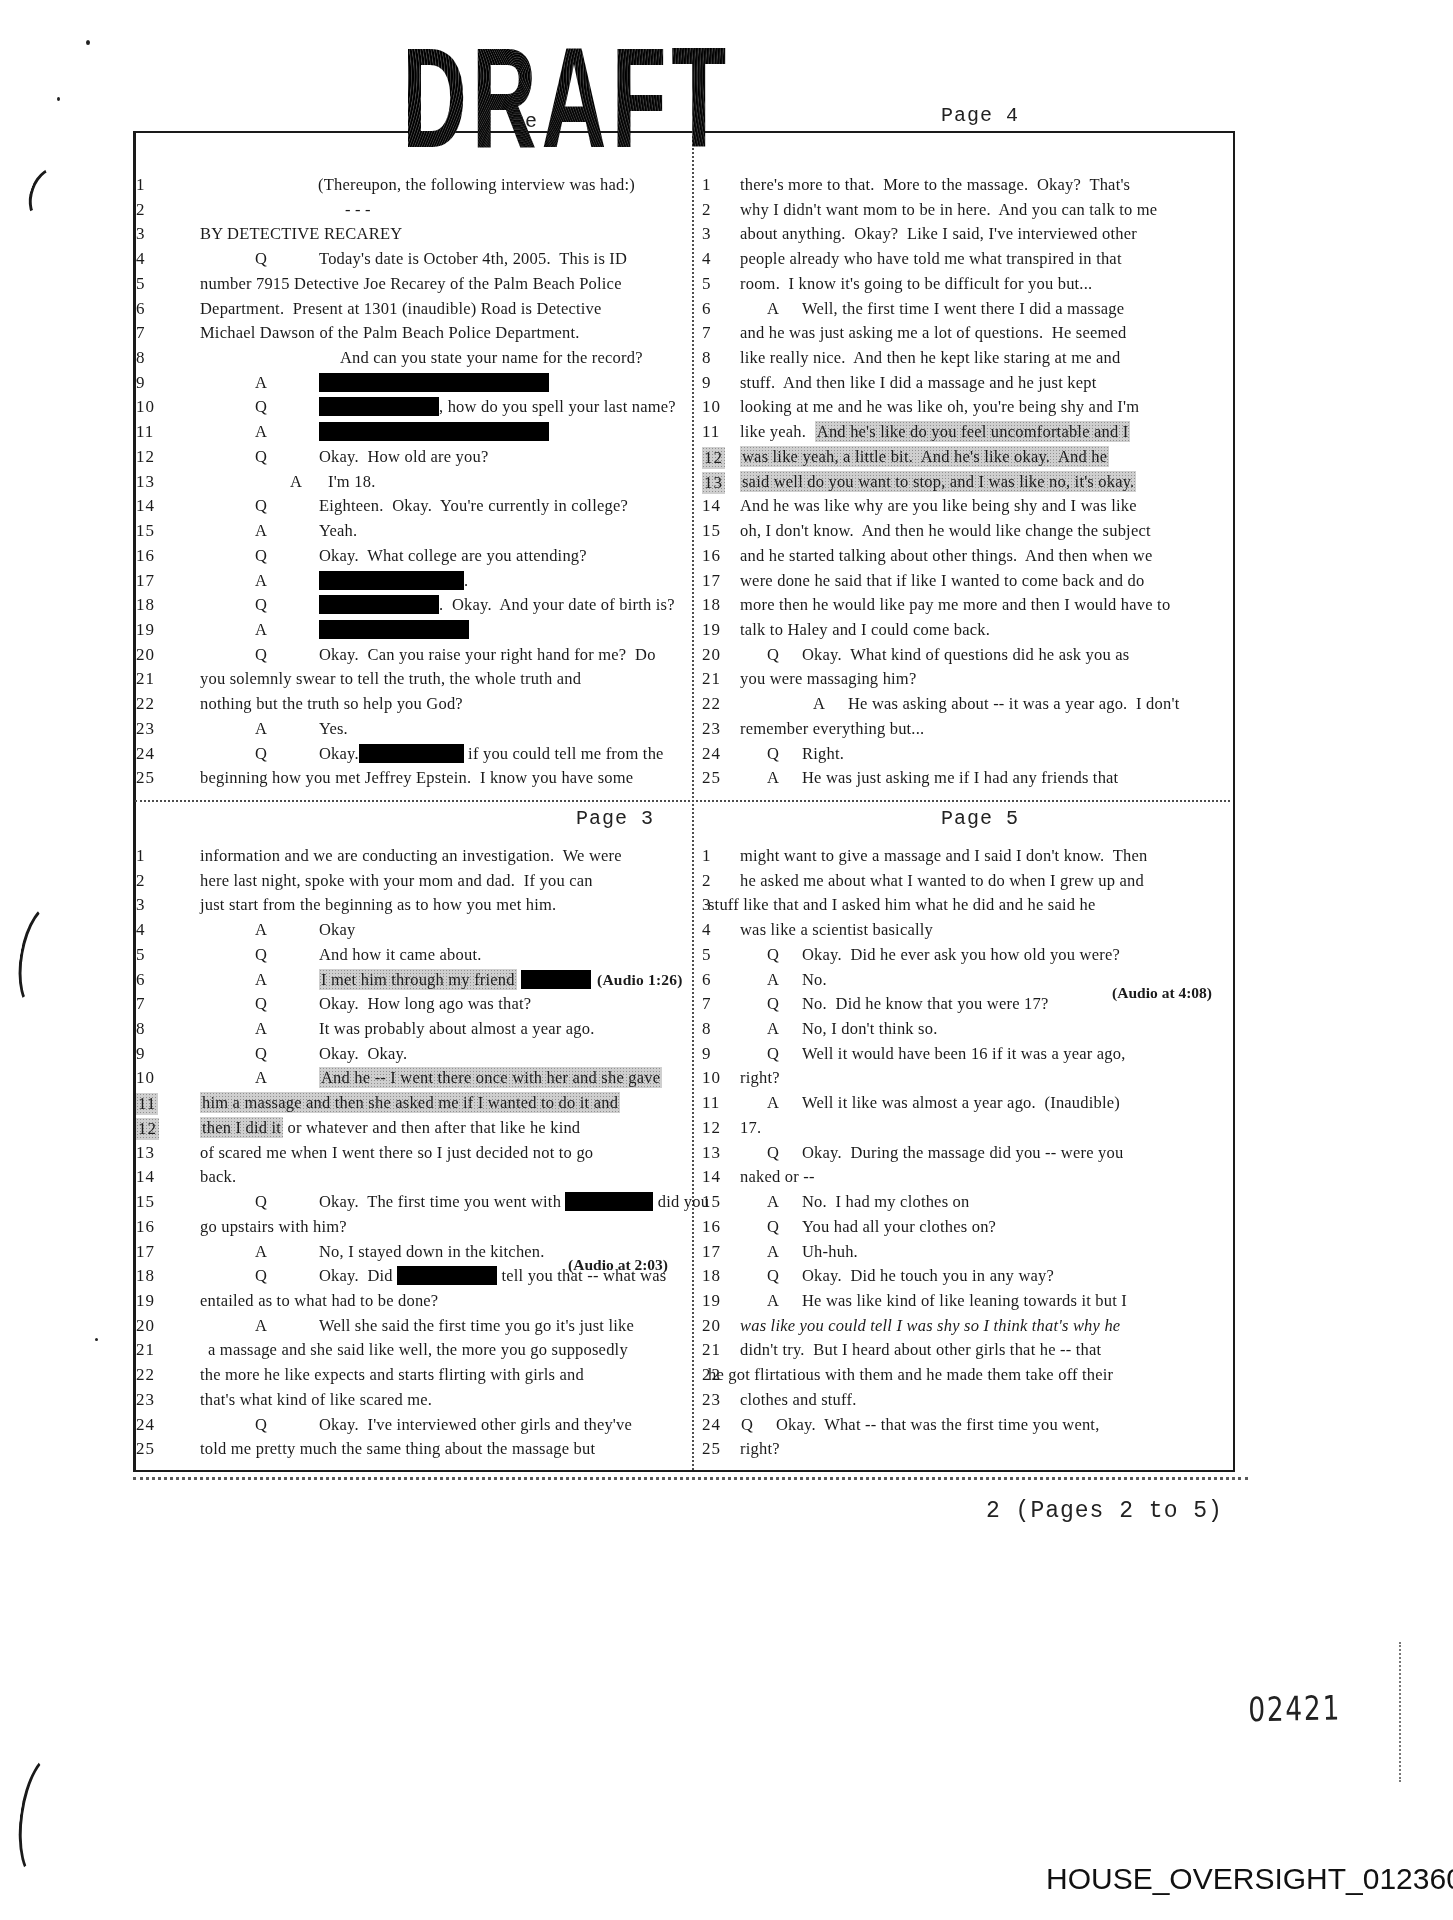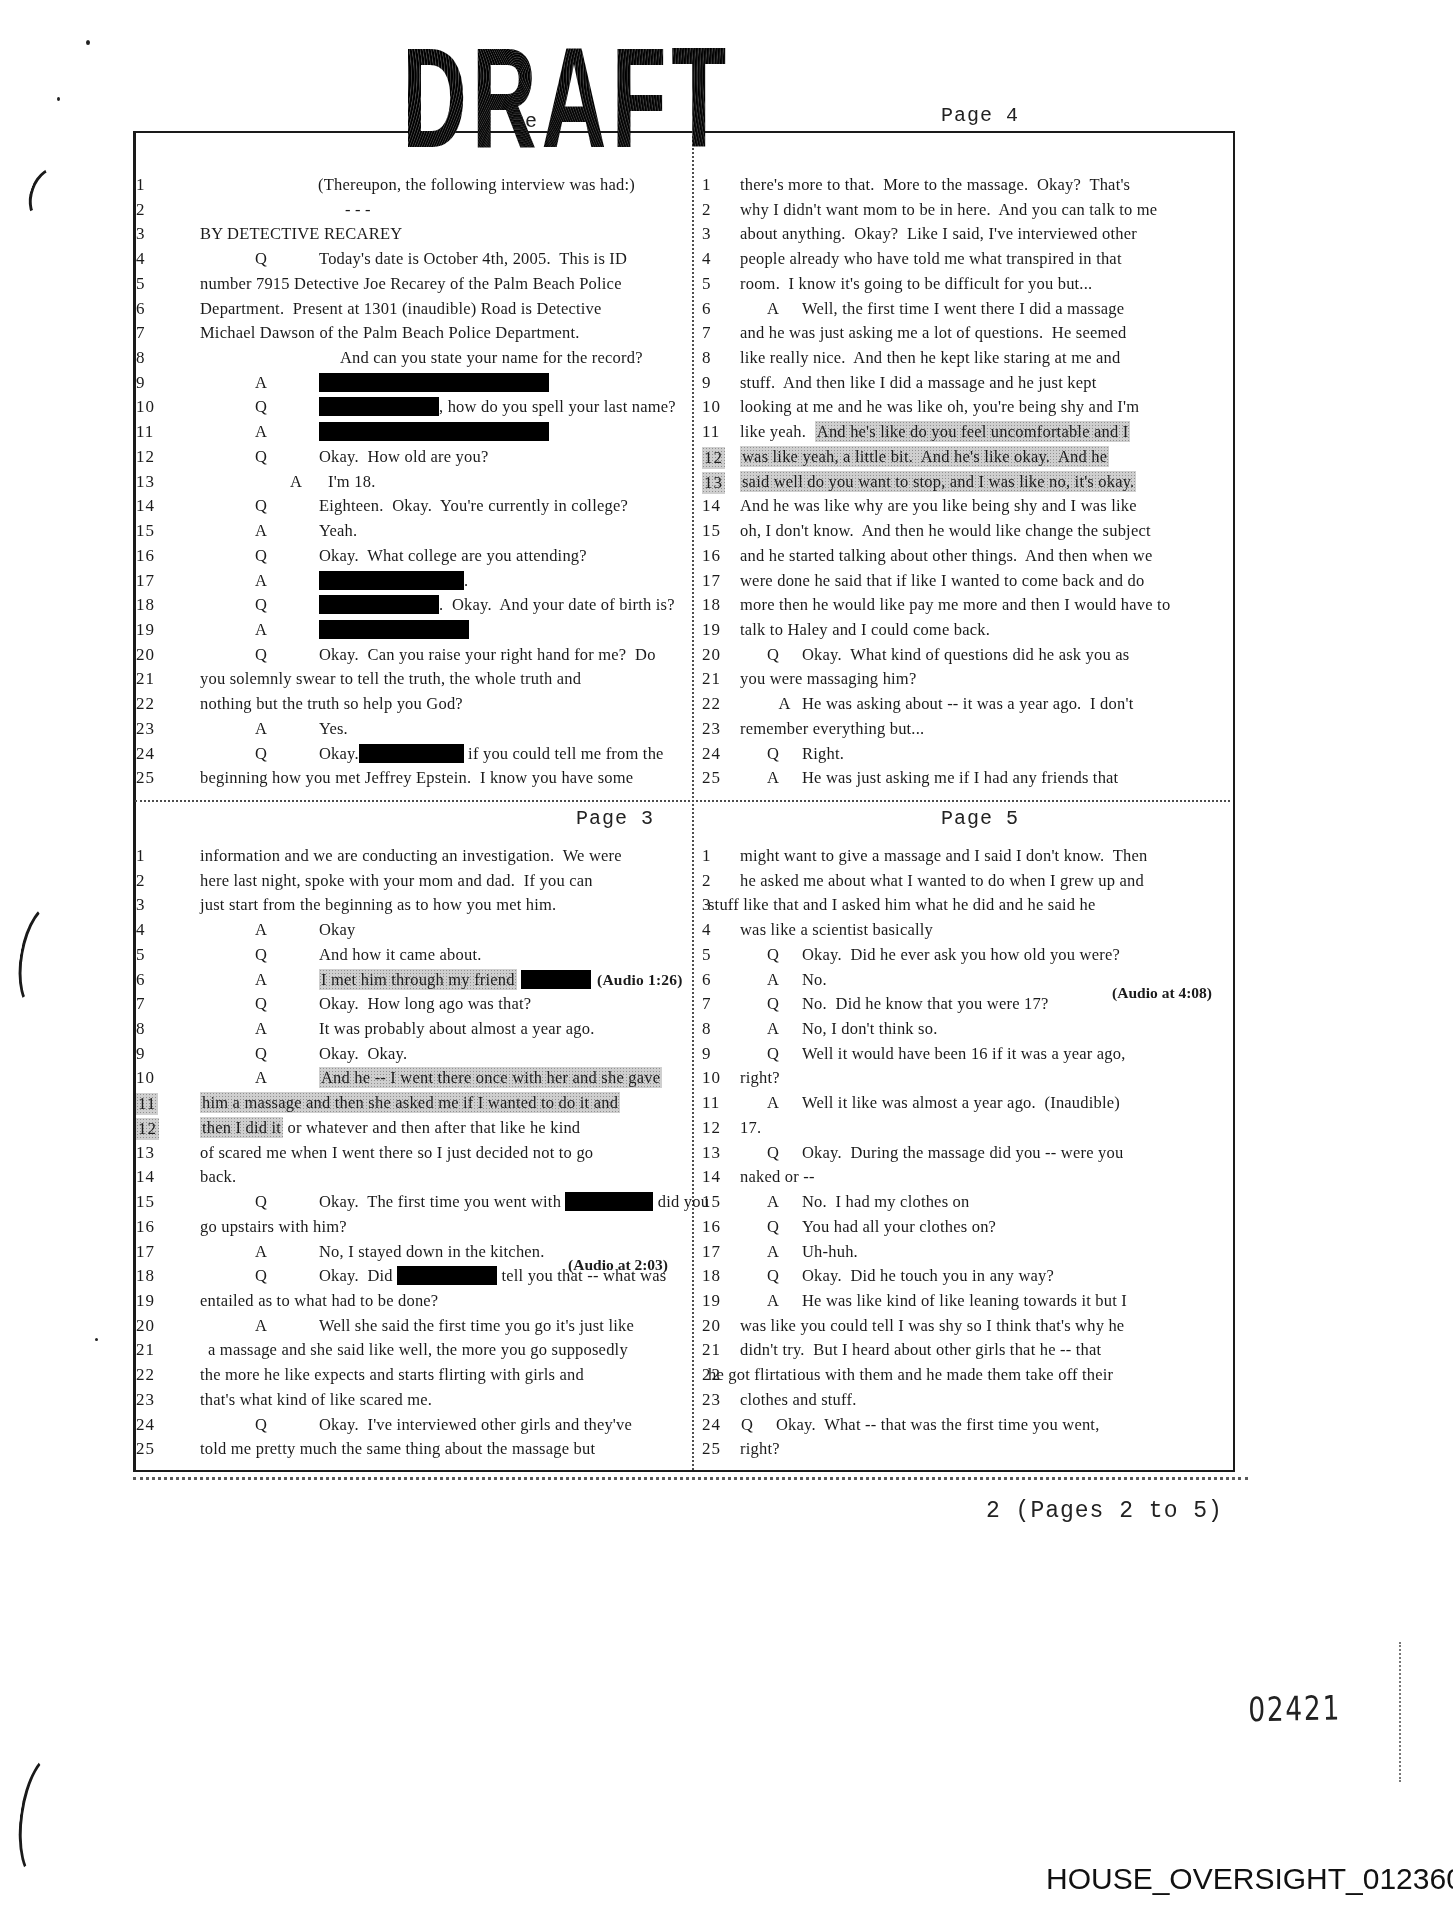--- a/index.html
+++ b/index.html
@@ -273,21 +273,21 @@
       <div class="row" style="top: 644.68px;">
         <span class="num" style="left: 702px;">20</span>
         <span class="body" style="left: 767px;"><span class="qa" style="width: 35px;">Q</span><span class="t">Okay.  What kind of questions did he ask you as</span></span>
       </div>
       <div class="row" style="top: 669.4px;">
         <span class="num" style="left: 702px;">21</span>
         <span class="body" style="left: 740px;"><span class="t">you were massaging him?</span></span>
       </div>
       <div class="row" style="top: 694.12px;">
         <span class="num" style="left: 702px;">22</span>
-        <span class="body" style="left: 767px; text-align: center;"><span class="qa" style="width: 35px;">A</span><span class="t">He was asking about -- it was a year ago.  I don't</span></span>
+        <span class="body" style="left: 813px;"><span class="qa" style="width: 35px;">A</span><span class="t">He was asking about -- it was a year ago.  I don't</span></span>
       </div>
       <div class="row" style="top: 718.84px;">
         <span class="num" style="left: 702px;">23</span>
         <span class="body" style="left: 740px;"><span class="t">remember everything but...</span></span>
       </div>
       <div class="row" style="top: 743.56px;">
         <span class="num" style="left: 702px;">24</span>
         <span class="body" style="left: 767px;"><span class="qa" style="width: 35px;">Q</span><span class="t">Right.</span></span>
       </div>
       <div class="row" style="top: 768.28px;">
@@ -467,21 +467,21 @@
       <div class="row" style="top: 1266.24px;">
         <span class="num" style="left: 702px;">18</span>
         <span class="body" style="left: 767px;"><span class="qa" style="width: 35px;">Q</span><span class="t">Okay.  Did he touch you in any way?</span></span>
       </div>
       <div class="row" style="top: 1290.96px;">
         <span class="num" style="left: 702px;">19</span>
         <span class="body" style="left: 767px;"><span class="qa" style="width: 35px;">A</span><span class="t">He was like kind of like leaning towards it but I</span></span>
       </div>
       <div class="row" style="top: 1315.68px;">
         <span class="num" style="left: 702px;">20</span>
-        <span class="body" style="left: 740px;"><span class="t">was like you could tell I was shy so I think that's why he</span></span>
+        <span class="body" style="left: 740px; font-style: italic;"><span class="t">was like you could tell I was shy so I think that's why he</span></span>
       </div>
       <div class="row" style="top: 1340.4px;">
         <span class="num" style="left: 702px;">21</span>
         <span class="body" style="left: 740px;"><span class="t">didn't try.  But I heard about other girls that he -- that</span></span>
       </div>
       <div class="row" style="top: 1365.12px;">
         <span class="num" style="left: 702px;">22</span>
         <span class="body" style="left: 708px;"><span class="t">he got flirtatious with them and he made them take off their</span></span>
       </div>
       <div class="row" style="top: 1389.84px;">

